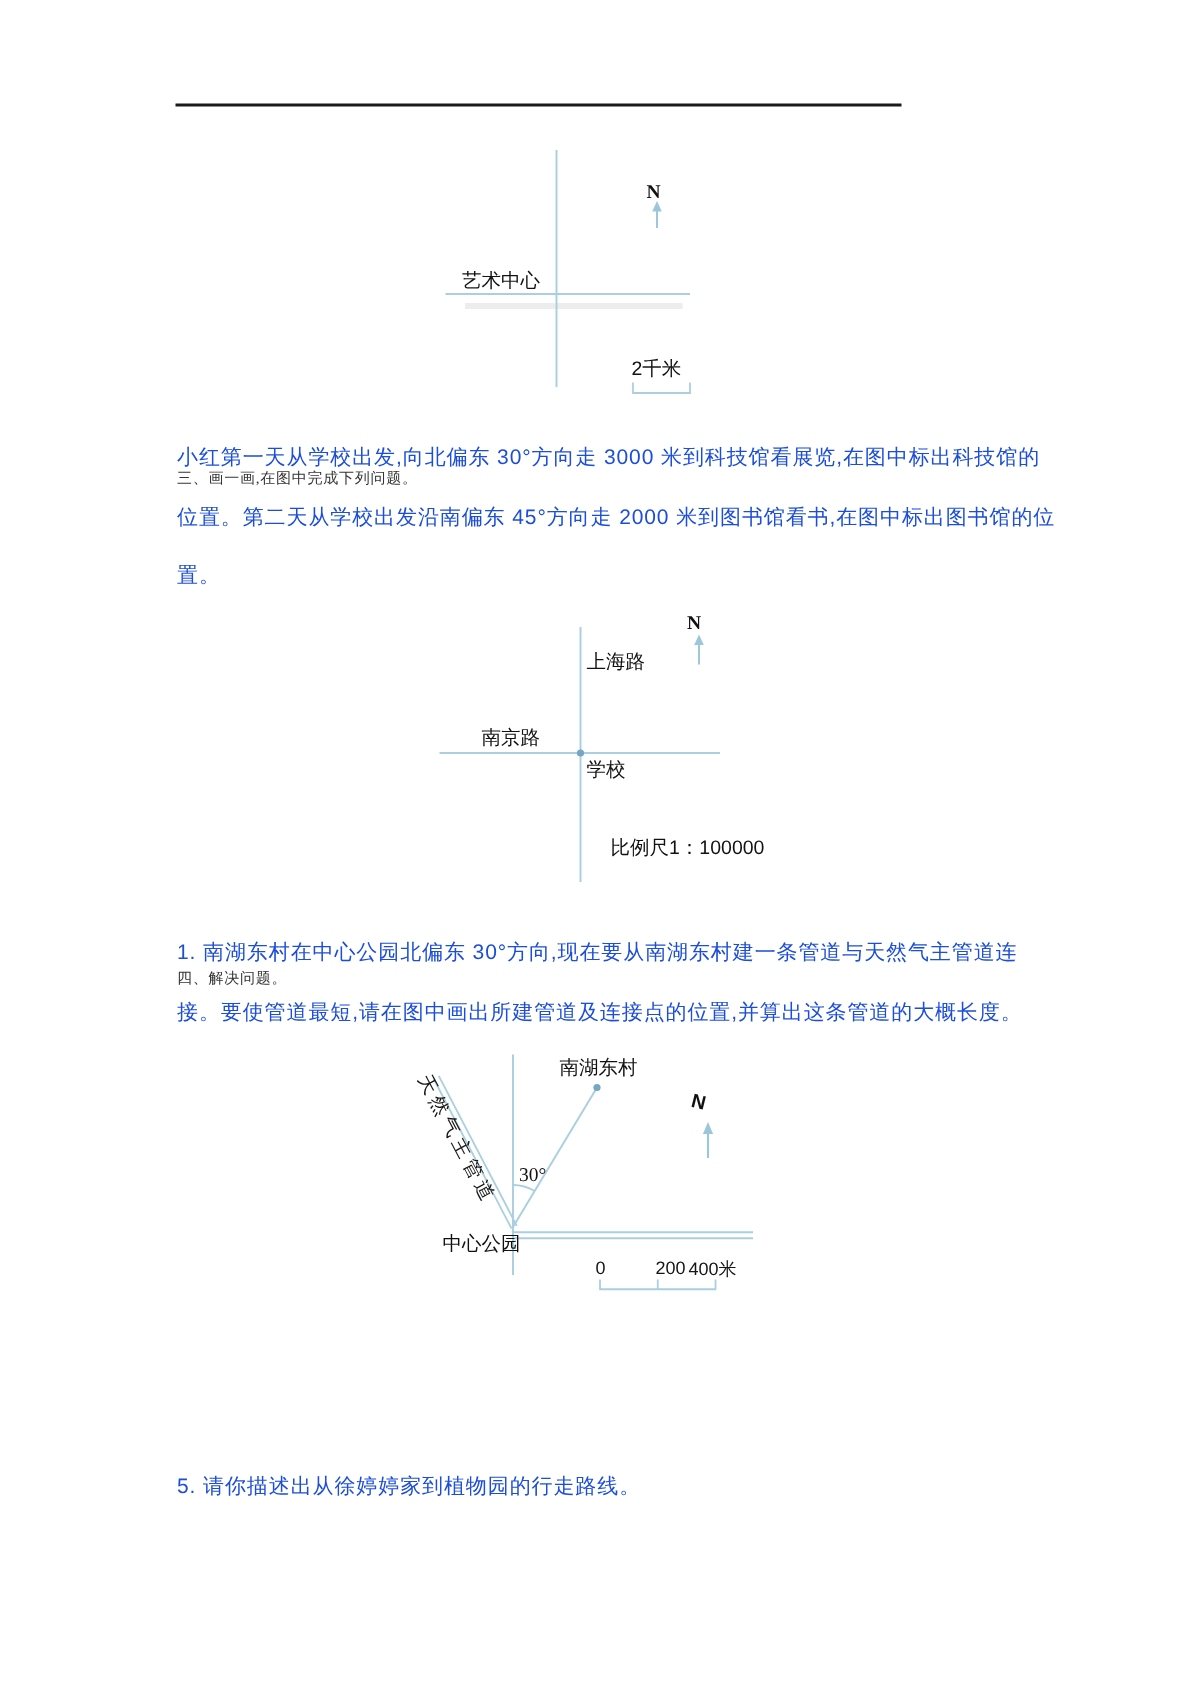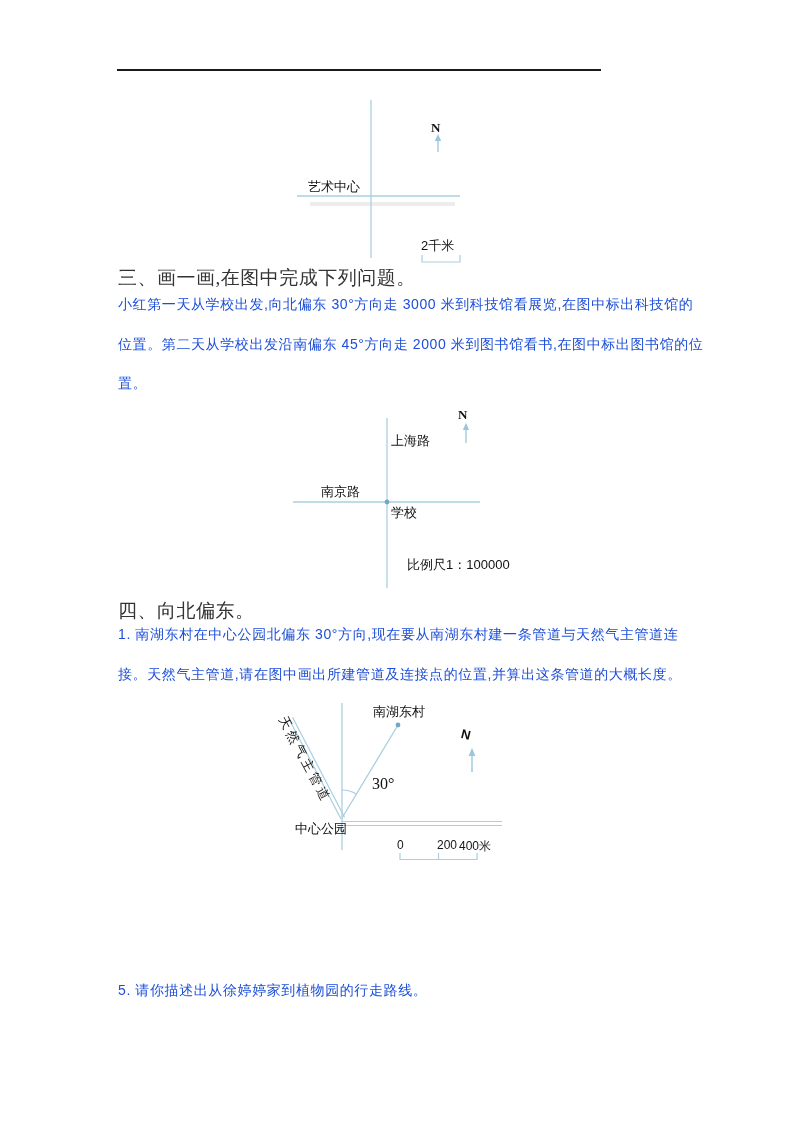--- a/index.html
+++ b/index.html
@@ -3,27 +3,27 @@
 <meta charset="utf-8">
 <style>
   html,body{margin:0;padding:0;}
   body{
     width:793px;height:1122px;background:#ffffff;position:relative;overflow:hidden;
     font-family:"Liberation Sans","DejaVu Sans",sans-serif;color:#222;
   }
   .rule{position:absolute;background:#1a1a1a;}
   .label{position:absolute;font-size:13px;color:#111;white-space:nowrap;line-height:1.1;}
   .north{position:absolute;font-family:"Liberation Serif","DejaVu Serif",serif;font-weight:bold;font-size:13px;color:#111;}
-  .heading{position:absolute;font-family:"Liberation Serif","DejaVu Serif",serif;font-size:19px;color:#333;white-space:nowrap;letter-spacing:0.5px;}
+  .heading{position:absolute;font-family:"Liberation Serif","DejaVu Serif",serif;font-size:10px;color:#333;white-space:nowrap;letter-spacing:0.5px;margin-top:47px;}
   .para{position:absolute;left:118px;width:562px;font-size:14px;color:#1d4ed8;white-space:nowrap;letter-spacing:0.6px;}
   .pipeline-text{
     position:absolute;left:290px;top:713px;font-size:13px;color:#151515;white-space:nowrap;
     letter-spacing:3px;transform:rotate(62deg);transform-origin:0 0;
   }
-  .angle-label{position:absolute;font-family:"Liberation Serif","DejaVu Serif",serif;font-size:16px;color:#111;margin-left:26px;}
+  .angle-label{position:absolute;font-family:"Liberation Serif","DejaVu Serif",serif;font-size:13px;color:#111;}
   .scale-num{position:absolute;font-size:12px;color:#151515;white-space:nowrap;}
   svg{position:absolute;}
 </style>
 </head>
 <body>
 
 <div class="rule" style="left:117px;top:69px;width:484px;height:2px;"></div>
 
 <svg style="left:270px;top:95px;" width="200" height="170" viewBox="0 0 200 170">
   <rect x="40" y="107" width="145" height="4" fill="#ededed"></rect>
@@ -52,23 +52,23 @@
     <line x1="186" y1="38" x2="186" y2="23" stroke="#9cc6da" stroke-width="1.3"></line>
     <path d="M186 18 L182.8 25 L189.2 25 Z" fill="#9cc6da"></path>
   </g>
 </svg>
 <div class="label" style="left:391px;top:434px;">上海路</div>
 <div class="label" style="left:321px;top:485px;">南京路</div>
 <div class="label" style="left:391px;top:506px;">学校</div>
 <div class="label" style="left:407px;top:558px;">比例尺1：100000</div>
 <div class="north" style="left:458px;top:407px;">N</div>
 
-<div class="heading" style="left:118px;top:598px;">四、向北偏东。</div>
+<div class="heading" style="left:118px;top:598px;">四、解决问题。</div>
 <div class="para" style="top:626px;">1. 南湖东村在中心公园北偏东 30°方向,现在要从南湖东村建一条管道与天然气主管道连</div>
-<div class="para" style="top:666px;">接。天然气主管道,请在图中画出所建管道及连接点的位置,并算出这条管道的大概长度。</div>
+<div class="para" style="top:666px;">接。要使管道最短,请在图中画出所建管道及连接点的位置,并算出这条管道的大概长度。</div>
 
 <svg style="left:265px;top:695px;" width="255" height="180" viewBox="0 0 255 180">
   <line x1="77" y1="8" x2="77" y2="155" stroke="#a9cfe0" stroke-width="1.3"></line>
 
   <line x1="77" y1="126.5" x2="237" y2="126.5" stroke="#a9cfe0" stroke-width="1.2"></line>
   <line x1="77" y1="130.5" x2="237" y2="130.5" stroke="#a9cfe0" stroke-width="1.2"></line>
 
   <line x1="24" y1="24" x2="76" y2="124" stroke="#a9cfe0" stroke-width="1.2"></line>
   <line x1="27.5" y1="22.2" x2="79.5" y2="122.2" stroke="#a9cfe0" stroke-width="1.2"></line>
 

